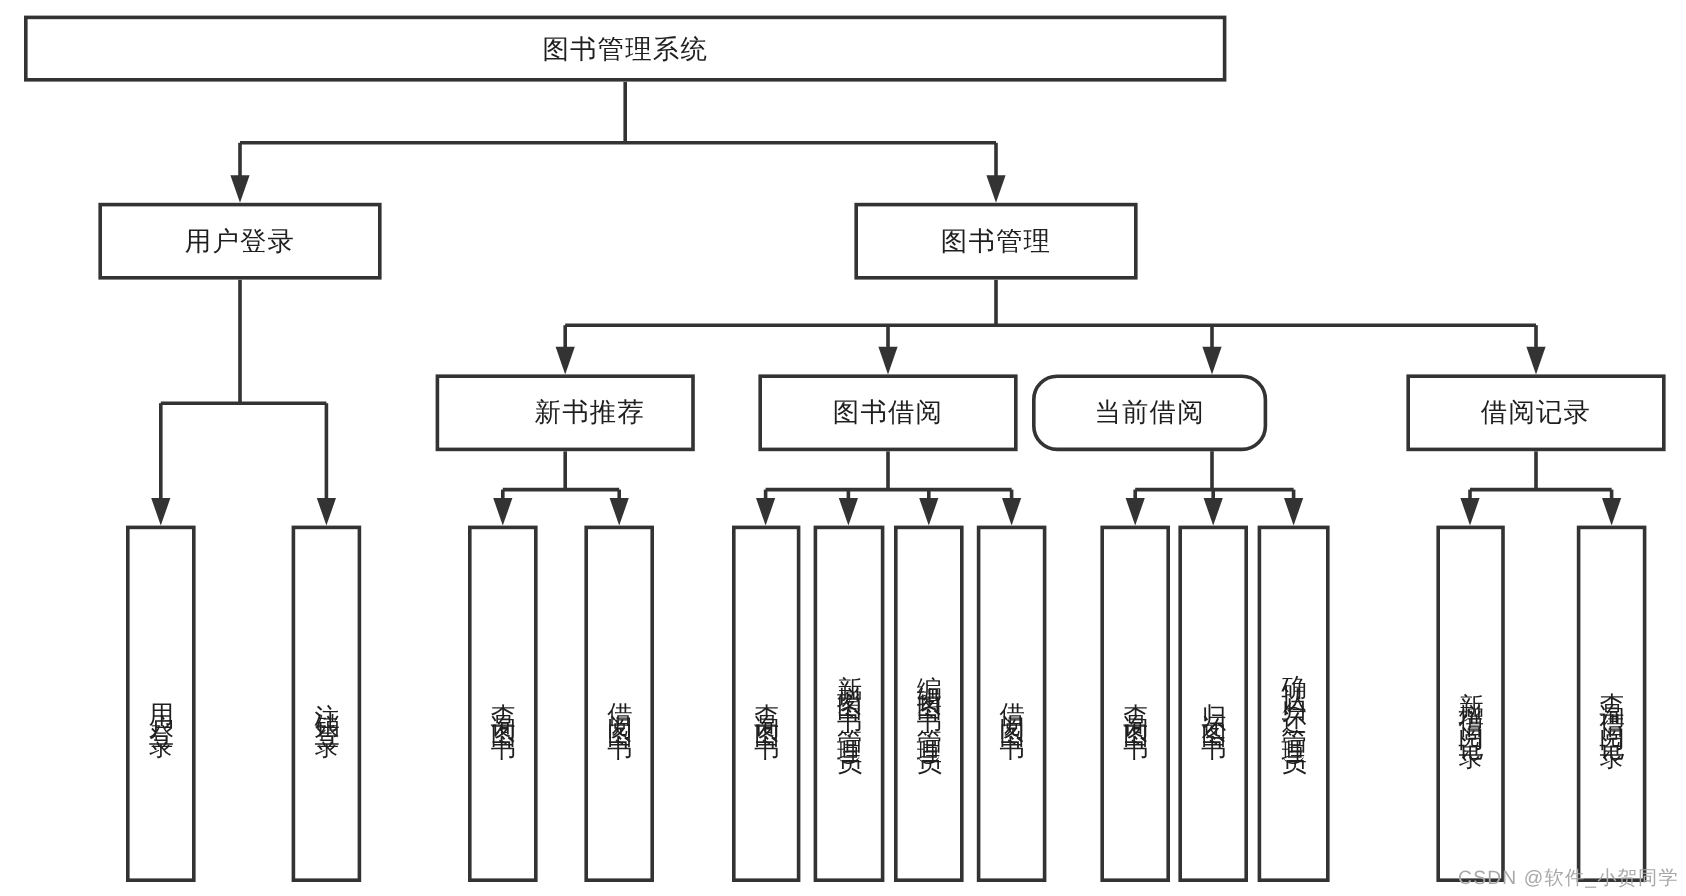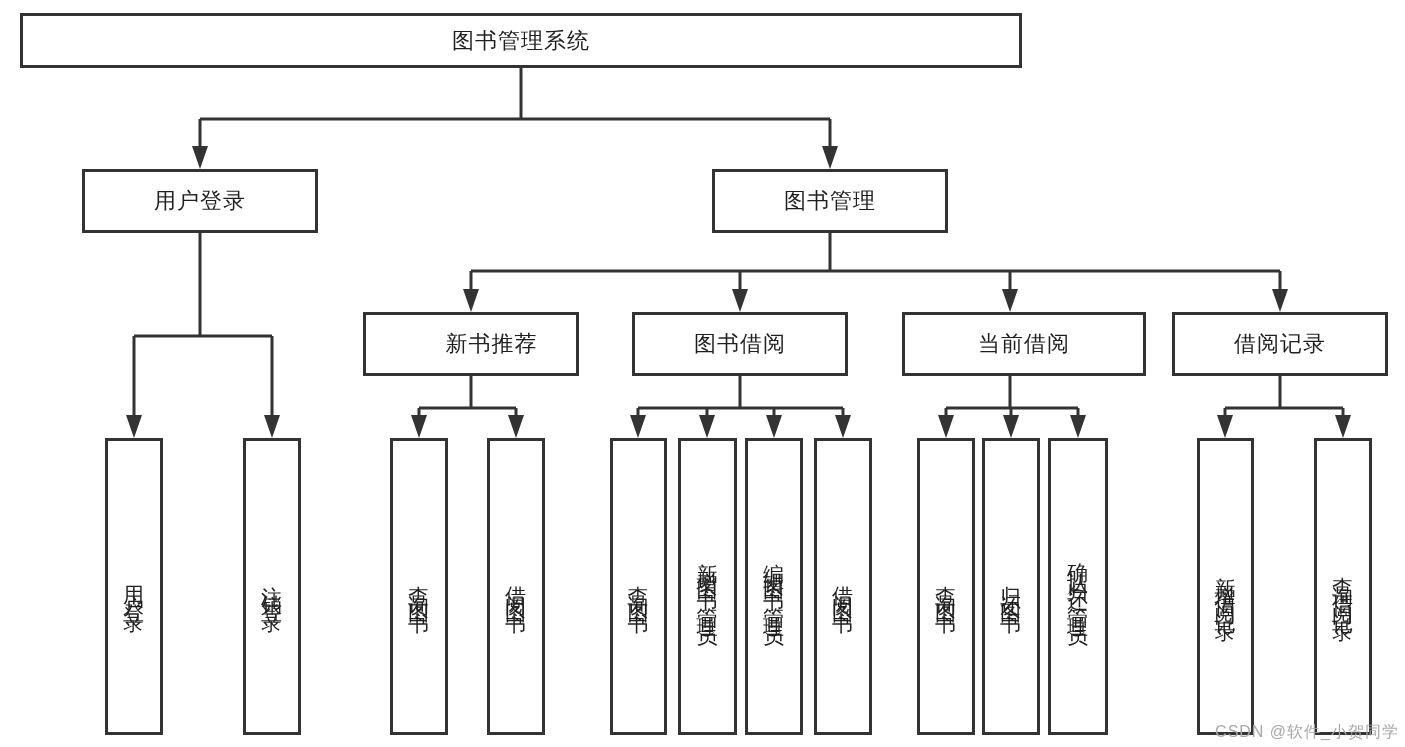--- a/index.html
+++ b/index.html
@@ -139,21 +139,21 @@
   <div class="box h" style="left:712px; top:169px; width:236px; height:64px;">
     <span>图书管理</span>
   </div>
 
   <div class="box h" style="left:363px; top:312px; width:216px; height:64px;padding-left:41px;">
     <span>新书推荐</span>
   </div>
   <div class="box h" style="left:632px; top:312px; width:216px; height:64px;font-family:Liberation Serif, serif;">
     <span>图书借阅</span>
   </div>
-  <div class="box h" style="left:902px; top:312px; width:244px; height:64px;">
+  <div class="box h" style="left:860px; top:312px; width:196px; height:64px;border-radius:21px;">
     <span>当前借阅</span>
   </div>
   <div class="box h" style="left:1172px; top:312px; width:216px; height:64px;">
     <span>借阅记录</span>
   </div>
 
   <div class="box v" style="left:105px; top:438px; width:58px; height:297px;">
     <span>用户登录</span>
   </div>
   <div class="box v" style="left:243px; top:438px; width:58px; height:297px;">

